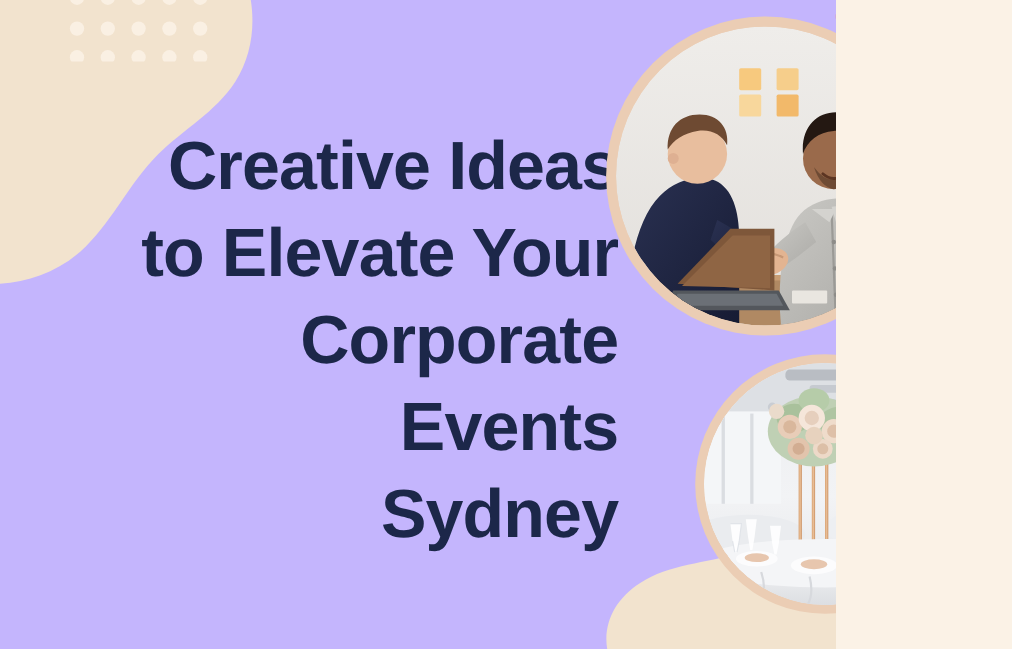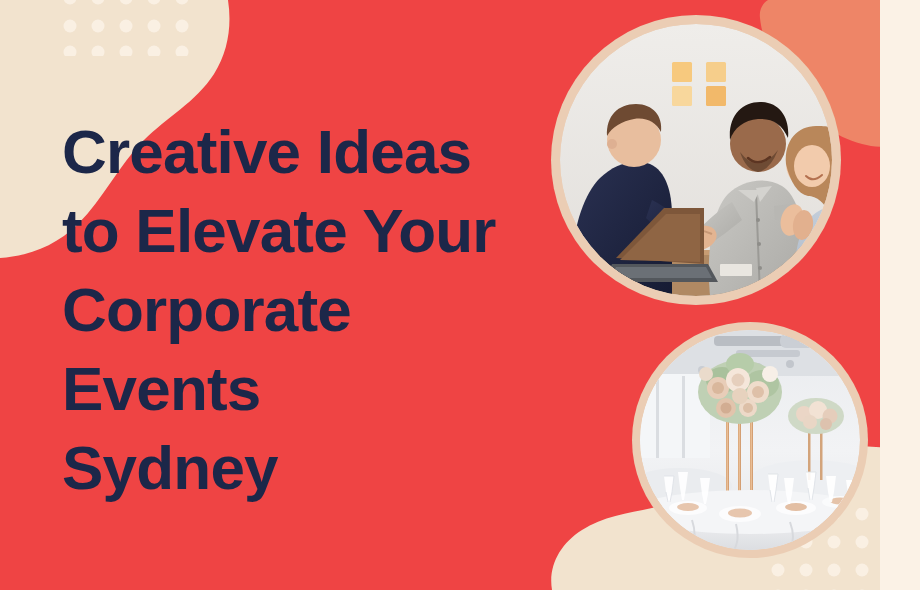--- a/index.html
+++ b/index.html
@@ -7,23 +7,24 @@
 
   html, body {
     width:920px; height:590px;
     overflow:hidden;
     background:#FBF2E6;
     font-family:"Liberation Sans", sans-serif;
   }
 
   #banner {
     position:relative;
-    width:880px; height:590px;
-    background:#ef4444;
+    width:760px; height:590px;
+    background:#c4b5fd;
     overflow:hidden;
+    text-align:right;
   }
 
   
   .bg-layer {
     position:absolute;
     inset:0;
     width:920px; height:590px;
     pointer-events:none;
   }
 

